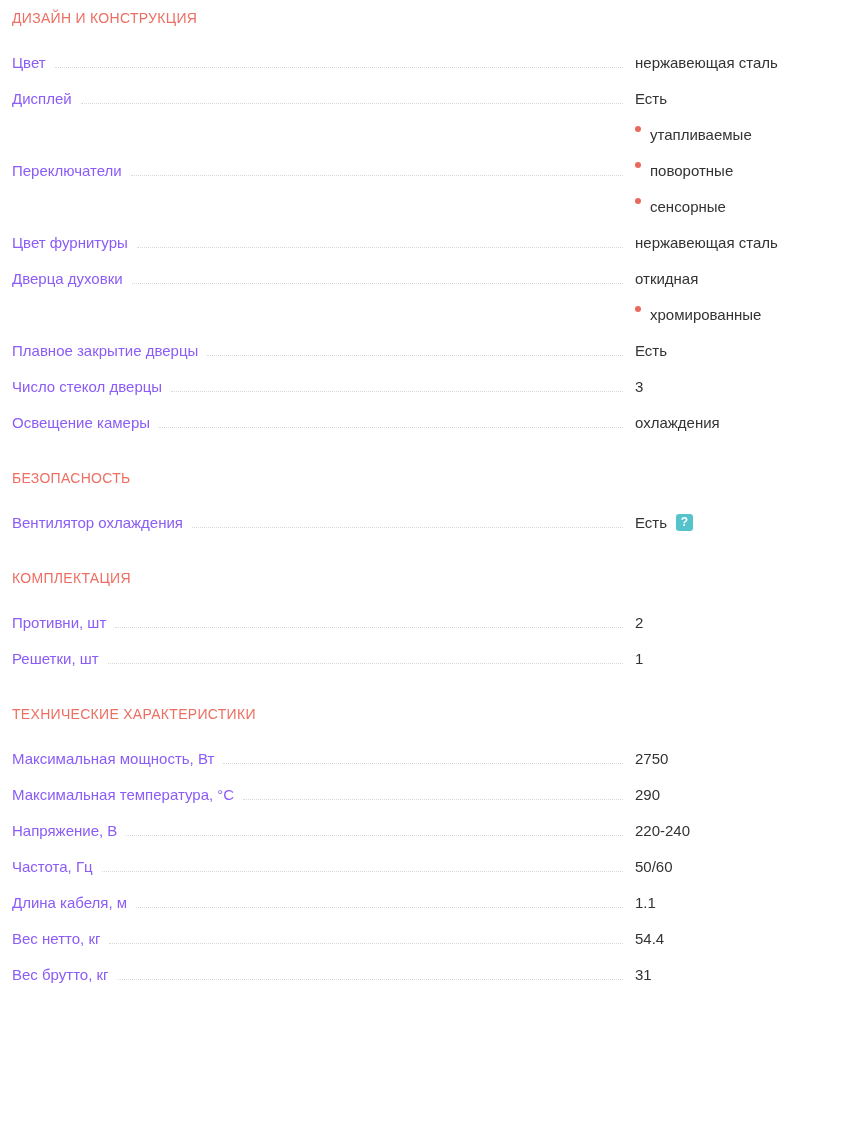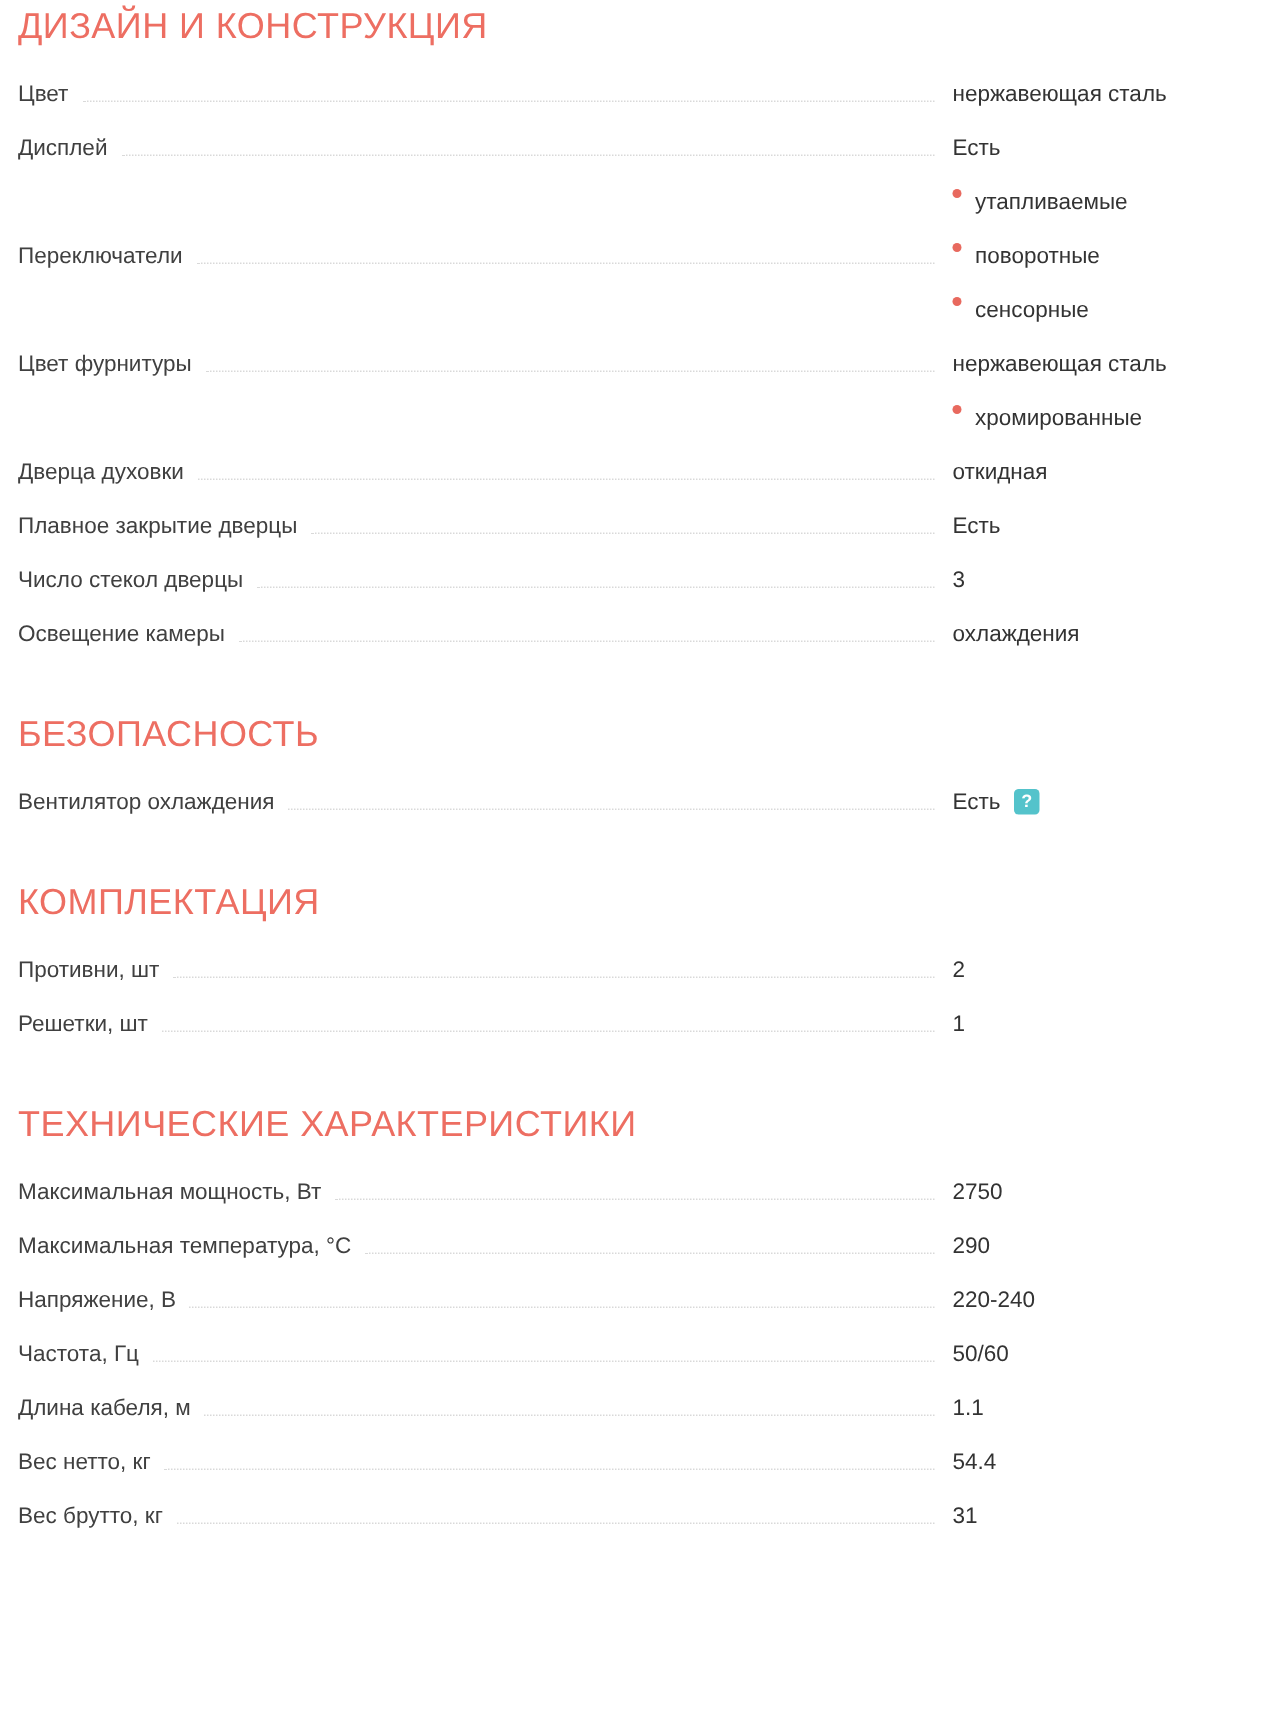--- a/index.html
+++ b/index.html
@@ -5,39 +5,39 @@
   html, body { margin: 0; padding: 0; background: #ffffff; }
   body {
     width: 846px;
     font-family: "Liberation Sans", "DejaVu Sans", sans-serif;
     color: #333333;
     -webkit-font-smoothing: antialiased;
   }
   .page { padding: 6px 0 24px 12px; }
 
   .section { margin: 0; }
-  .section + .section { margin-top: 38px; }
+  .section + .section { margin-top: 26px; }
 
   .section-title {
     color: #ed6e62;
-    font-size: 24px;
+    font-size: 14px;
     font-weight: 400;
     line-height: 24px;
     letter-spacing: 0.3px;
     margin: 0 0 14px 0;
     text-transform: uppercase;
   }
 
   .spec-row {
     display: flex;
     align-items: center;
     height: 36px;
     font-size: 15px;
   }
-  .spec-label { white-space: nowrap; color: #404040; }
+  .spec-label { white-space: nowrap; color: #8b5cf6; }
   .leader {
     flex: 1 1 auto;
     border-bottom: 1px dotted #d9d9d9;
     margin: 0 12px 0 9px;
     position: relative;
     top: 5px;
     height: 0;
   }
   .spacer { flex: 1 1 auto; }
 
@@ -122,37 +122,37 @@
     </div>
 
     <div class="spec-row">
       <span class="spec-label">Цвет фурнитуры</span>
       <span class="leader"></span>
       <span class="value-col">
           <span class="value-text">нержавеющая сталь</span>
         </span>
     </div>
 
+    <div class="spec-row">
+      <span class="spec-label">Дверца духовки</span>
+      <span class="leader"></span>
+      <span class="value-col">
+          <span class="value-text">откидная</span>
+        </span>
+    </div>
+
     <div class="spec-row cont">
       <span class="spacer"></span>
       <span class="value-col">
         <span class="bullet"></span>
         <span class="value-text">хромированные</span>
       </span>
     </div>
 
     <div class="spec-row">
-      <span class="spec-label">Дверца духовки</span>
-      <span class="leader"></span>
-      <span class="value-col">
-          <span class="value-text">откидная</span>
-        </span>
-    </div>
-
-    <div class="spec-row">
       <span class="spec-label">Плавное закрытие дверцы</span>
       <span class="leader"></span>
       <span class="value-col">
           <span class="value-text">Есть</span>
         </span>
     </div>
 
     <div class="spec-row">
       <span class="spec-label">Число стекол дверцы</span>
       <span class="leader"></span>

